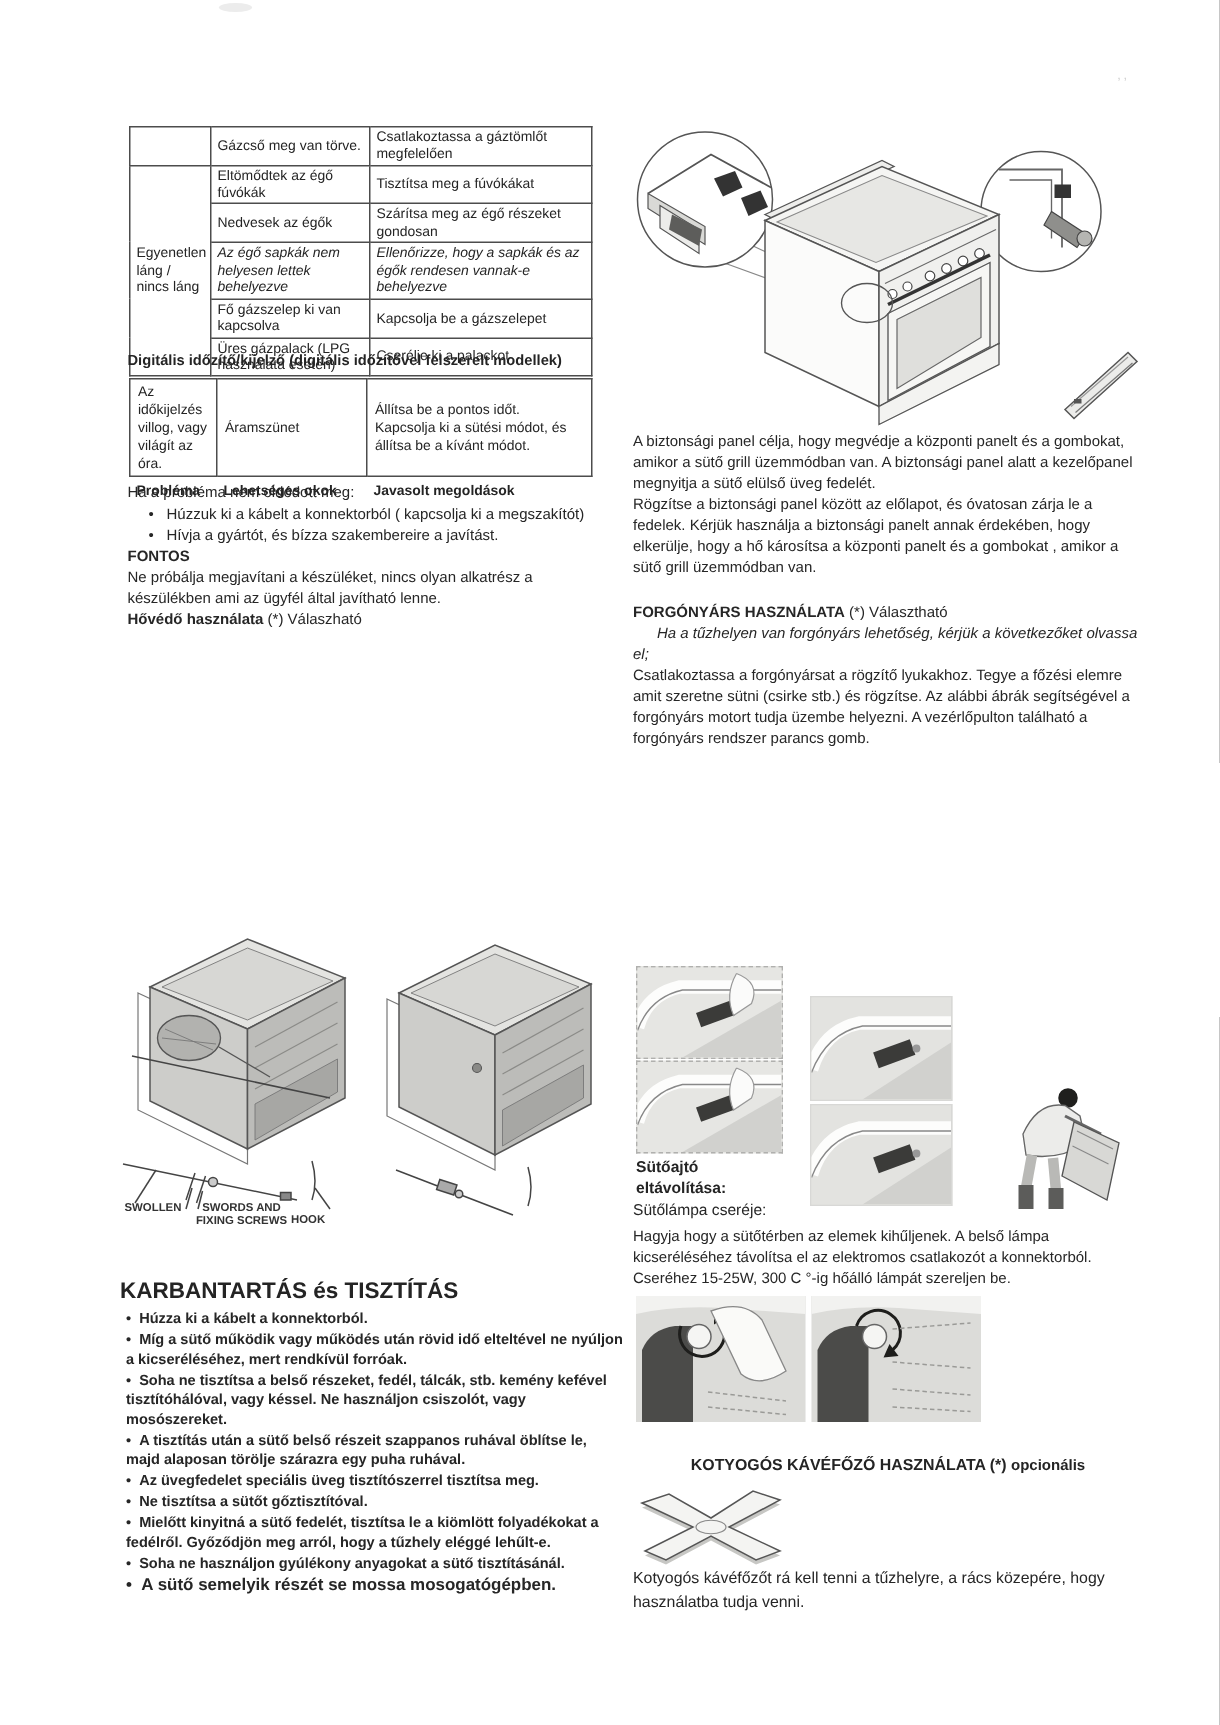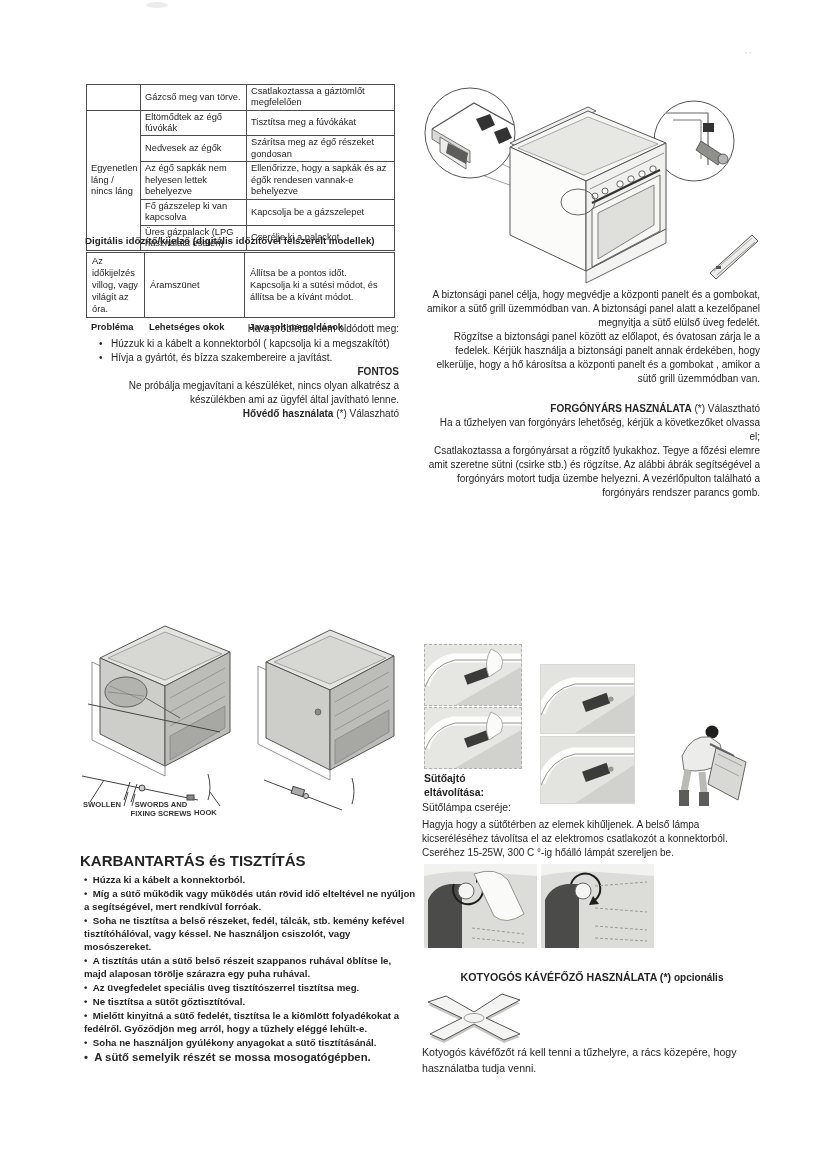--- a/index.html
+++ b/index.html
@@ -9,21 +9,21 @@
   .b{font-weight:bold;}
   
   table{border-collapse:collapse;table-layout:fixed;}
   .t1{width:308px;}
   .t1 td{border:1px solid #4c4c4c;font-size:9.3px;line-height:1.22;padding:1px 4px;vertical-align:middle;color:#242424;}
   .t2{width:308px;}
   .t2 th{font-size:9.3px;text-align:left;padding:2px 4px;border-top:1px solid #4c4c4c;
          border-left:1px solid #fff;font-weight:bold;color:#242424;}
   .t2 td{border:1px solid #4c4c4c;font-size:9.3px;line-height:1.3;padding:2px 5px;vertical-align:middle;color:#242424;}
   .body-text{font-size:10px;line-height:1.4;color:#262626;}
-  .body-text p{margin:0;text-align:right;}
+  .body-text p{margin:0;}
   .bullets{margin:1px 0 0 0;padding:0;list-style:none;}
   .bullets li{position:relative;padding-left:26px;margin:0;}
   .bullets li:before{content:"\2022";position:absolute;left:14px;}
   .mlist{margin:4px;padding:0;list-style:none;font-size:9.7px;line-height:1.34;color:#262626;font-weight:bold;}
   .mlist li{margin:0 0 1px 0;}
   .mlist li:before{content:"\2022\00a0\00a0";}
   .mlist li.big{font-size:11.3px;}
   .lbl{font-size:7.6px;font-weight:bold;line-height:1.2;color:#333;}
   .panel{position:absolute;background:#e6e6e3;}
   .dash{border:1px dashed #b0b0ae;}
@@ -52,21 +52,21 @@
     </tr>
     <tr style="height:16px;">
       <td rowspan="5">Egyenetlen láng / nincs láng</td>
       <td>Eltömődtek az égő fúvókák</td>
       <td>Tisztítsa meg a fúvókákat</td>
     </tr>
     <tr style="height:24px;">
       <td>Nedvesek az égők</td>
       <td>Szárítsa meg az égő részeket gondosan</td>
     </tr>
-    <tr style="height:38px;">
+    <tr style="height:38px;font-style:italic;">
       <td>Az égő sapkák nem helyesen lettek behelyezve</td>
       <td>Ellenőrizze, hogy a sapkák és az égők rendesen vannak-e behelyezve</td>
     </tr>
     <tr style="height:24px;">
       <td>Fő gázszelep ki van kapcsolva</td>
       <td>Kapcsolja be a gázszelepet</td>
     </tr>
     <tr style="height:25px;">
       <td>Üres gázpalack (LPG használata esetén)</td>
       <td>Cserélje ki a palackot</td>
@@ -159,21 +159,21 @@
     </g>
   </svg>
 
   <div class="abs body-text" style="left:422px;top:288px;width:338px;">
     <p>A biztonsági panel célja, hogy megvédje a központi panelt és a gombokat, amikor a sütő grill üzemmódban van. A biztonsági panel alatt a kezelőpanel megnyitja a sütő elülső üveg fedelét.</p>
     <p>Rögzítse a biztonsági panel között az előlapot, és óvatosan zárja le a fedelek. Kérjük használja a biztonsági panelt annak érdekében, hogy elkerülje, hogy a hő károsítsa a központi panelt és a gombokat , amikor a sütő grill üzemmódban van.</p>
   </div>
 
   <div class="abs body-text" style="left:422px;top:402px;width:338px;">
     <p><span class="b">FORGÓNYÁRS HASZNÁLATA</span>&nbsp;<span>(*) Választható</span></p>
-    <p style="text-indent:16px;">Ha a tűzhelyen van forgónyárs lehetőség, kérjük a következőket olvassa el;</p>
+    <p style="text-indent:16px;font-style:italic;">Ha a tűzhelyen van forgónyárs lehetőség, kérjük a következőket olvassa el;</p>
     <p>Csatlakoztassa a forgónyársat a rögzítő lyukakhoz. Tegye  a főzési elemre amit szeretne sütni (csirke stb.) és rögzítse. Az alábbi ábrák segítségével a forgónyárs motort tudja üzembe helyezni. A vezérlőpulton található a forgónyárs rendszer parancs gomb.</p>
   </div>
 
   <svg class="abs" style="left:80px;top:616px;" width="330" height="200" viewBox="0 0 330 200">
 
     <g>
       <polygon points="12,46 85,80 85,160 12,124" fill="none" stroke="#777" stroke-width="0.8"></polygon>
       <polygon points="20,42 85,10 150,36 85,70" fill="#e4e4e1" stroke="#555" stroke-width="1"></polygon>
       <polygon points="28,42 85,16 142,38 85,64" fill="#d7d7d4" stroke="#777" stroke-width="0.6"></polygon>
       <polygon points="20,42 85,70 85,150 20,118" fill="#cdcdca" stroke="#555" stroke-width="1"></polygon>
@@ -224,21 +224,21 @@
   </svg>
 
   <div class="abs lbl" style="left:83px;top:800px;width:46px;">SWOLLEN</div>
   <div class="abs lbl" style="left:130px;top:800px;width:62px;text-align:center;">SWORDS AND FIXING SCREWS</div>
   <div class="abs lbl" style="left:194px;top:808px;width:40px;">HOOK</div>
 
   <div class="abs" style="left:80px;top:852px;width:340px;">
     <div class="b" style="font-size:15px;color:#242424;margin-bottom:2px;">KARBANTARTÁS és TISZTÍTÁS</div>
     <ul class="mlist">
       <li>Húzza ki a kábelt a konnektorból.</li>
-      <li>Míg a sütő működik vagy működés után rövid idő elteltével ne nyúljon a segítségével, mert rendkívül forróak.</li>
+      <li>Míg a sütő működik vagy működés után rövid idő elteltével ne nyúljon a kicseréléséhez, mert rendkívül forróak.</li>
       <li>Soha ne tisztítsa a belső részeket, fedél, tálcák, stb. kemény kefével tisztítóhálóval, vagy késsel. Ne használjon csiszolót, vagy mosószereket.</li>
       <li>A tisztítás után a sütő belső részeit szappanos ruhával öblítse le, majd alaposan törölje szárazra egy puha ruhával.</li>
       <li>Az üvegfedelet speciális üveg tisztítószerrel tisztítsa meg.</li>
       <li>Ne tisztítsa a sütőt gőztisztítóval.</li>
       <li>Mielőtt kinyitná a sütő fedelét, tisztítsa le a kiömlött folyadékokat a fedélről. Győződjön meg arról, hogy a tűzhely eléggé lehűlt-e.</li>
       <li>Soha ne használjon gyúlékony anyagokat a sütő tisztításánál.</li>
       <li class="big">A sütő semelyik részét se mossa mosogatógépben.</li>
     </ul>
   </div>
 

